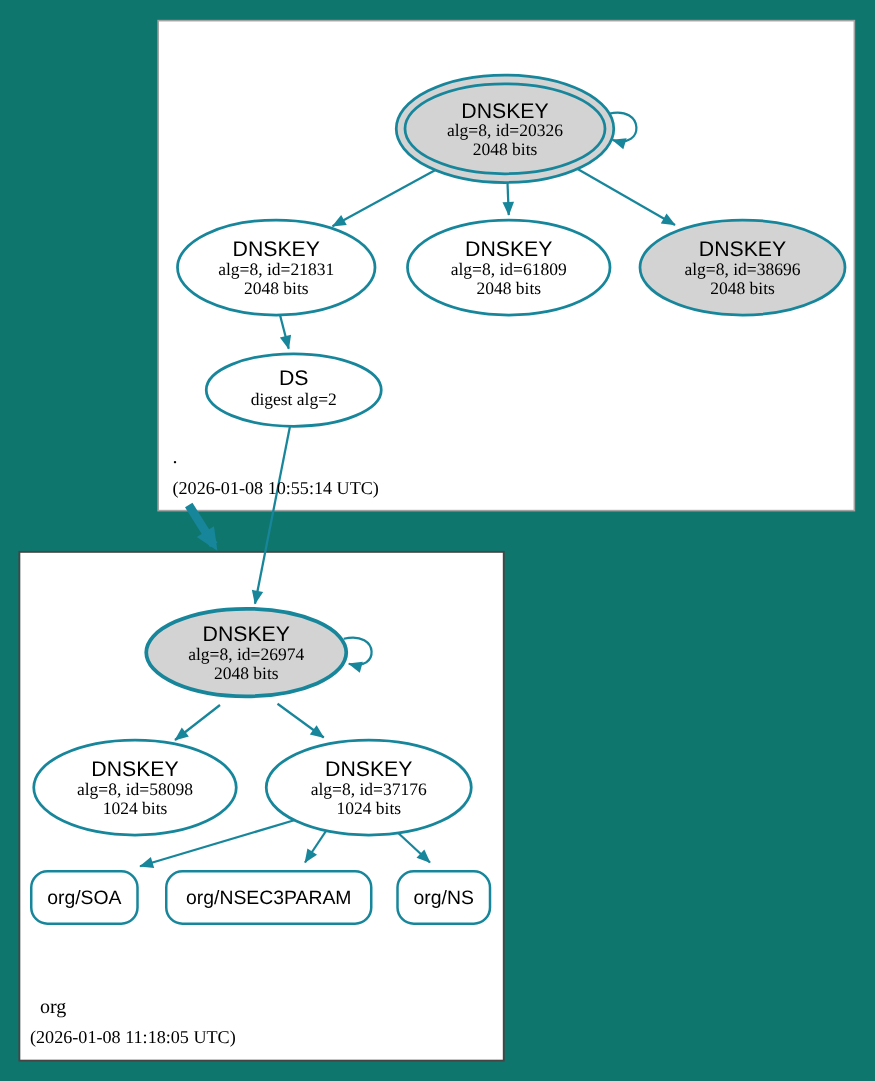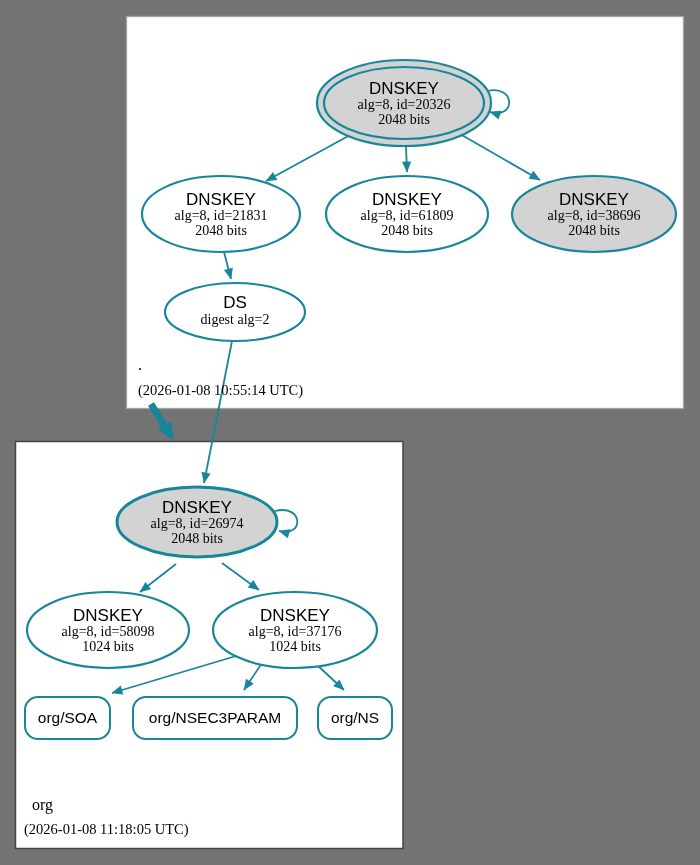--- a/index.html
+++ b/index.html
@@ -1,16 +1,16 @@
 <!DOCTYPE html>
 <html><head>
 <meta charset="utf-8">
 <style>
   html,body{margin:0;padding:0;background:#ffffff;}
-  .canvas{position:relative;width:700px;height:865px;background:#737373;overflow:hidden;}
+  .canvas{position:relative;width:700px;height:865px;background:#0f766e;overflow:hidden;}
   svg{display:block;}
   .f-sans{font-family:"Liberation Sans", sans-serif;}
   .f-serif{font-family:"Liberation Serif", serif;}
   .node-title{font-size:17px;fill:#000000;}
   .node-detail{font-size:14px;fill:#000000;}
   .rr-label{font-size:15.5px;fill:#000000;}
   .zone-label{font-size:16px;fill:#000000;}
   .zone-ts{font-size:14.5px;fill:#000000;}
   .edge{stroke:#17869b;stroke-width:1.8;fill:none;}
   .edge-thick{stroke:#17869b;stroke-width:7;fill:none;}

